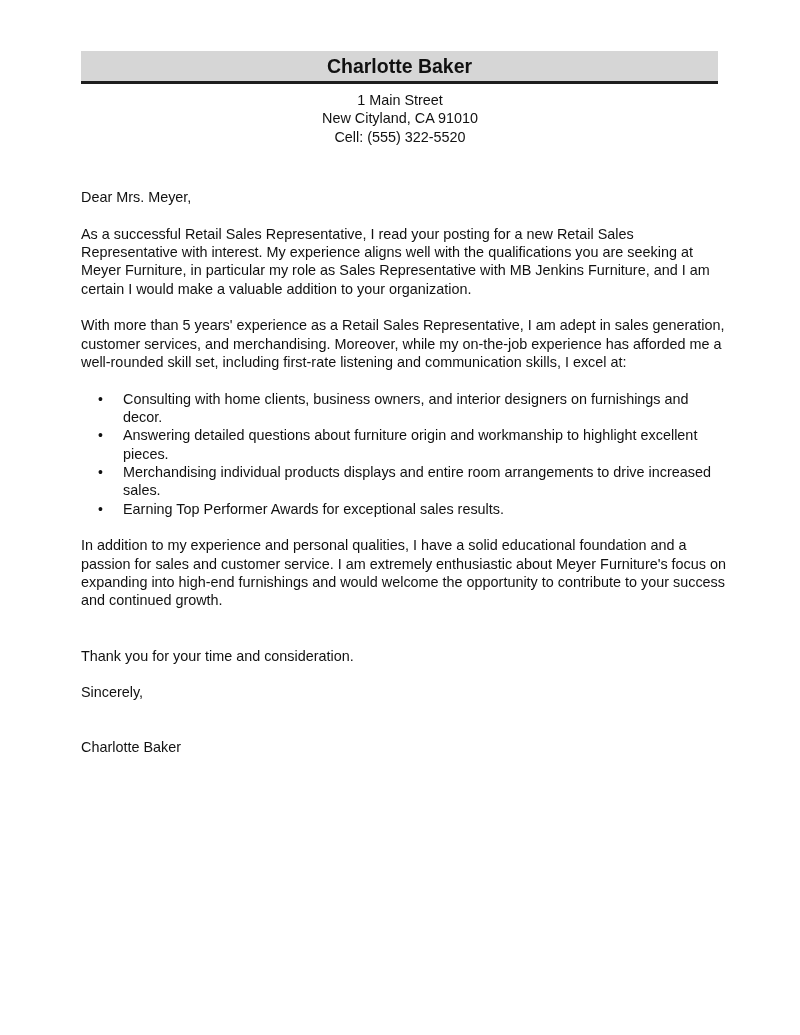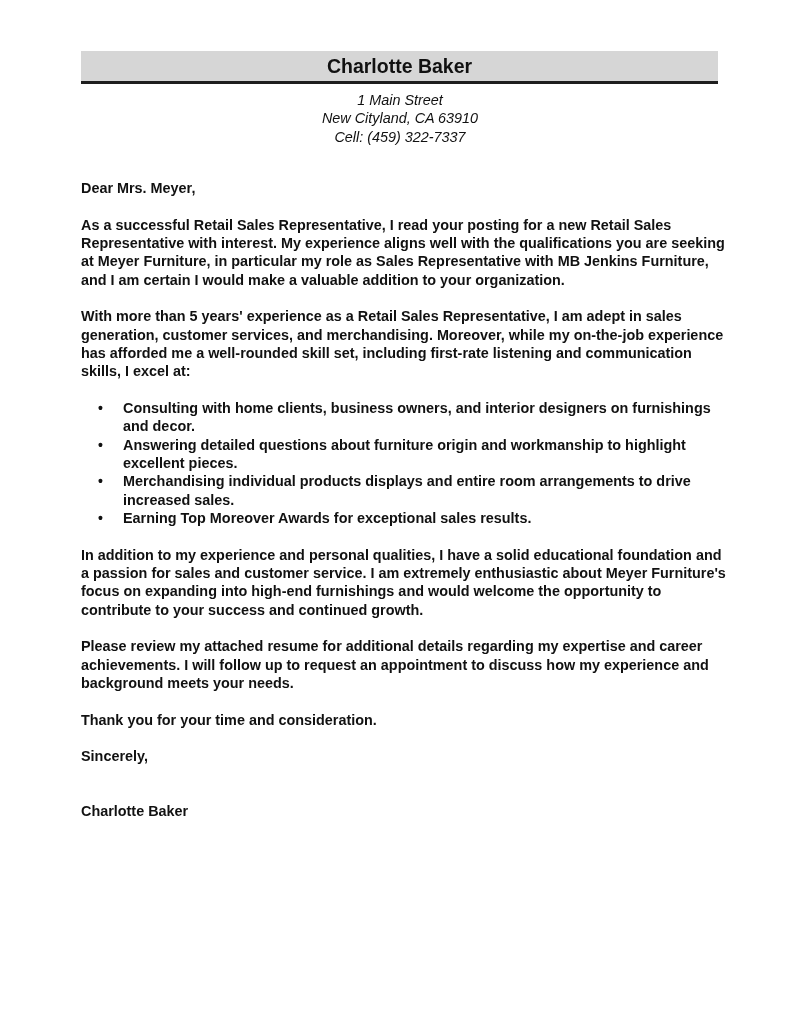--- a/index.html
+++ b/index.html
@@ -4,43 +4,43 @@
 <style>
   html, body { margin: 0; padding: 0; background: #ffffff; }
   body { width: 800px; height: 1035px; position: relative; overflow: hidden;
          font-family: "Liberation Sans", sans-serif; color: #111111; }
   .page { position: absolute; left: 0; top: 0; width: 800px; height: 1035px; background: #ffffff; }
   .header-band { position: absolute; left: 81px; top: 51px; width: 637px; height: 30px;
                  background: #d6d6d6; border-bottom: 3px solid #1e1e1e; text-align: center; }
   .header-name { font-size: 19.5px; font-weight: bold; line-height: 31px; color: #111; }
   .contact { position: absolute; left: 0; top: 91px; width: 800px; text-align: center;
              font-size: 14.4px; line-height: 18.3px; }
-  .contact div { margin: 0; font-style: italic; }
-  .body { position: absolute; left: 81px; top: 179px; width: 650px; font-size: 14.4px; line-height: 18.3px; font-weight: bold; }
+  .contact div { margin: 0; }
+  .body { position: absolute; left: 81px; top: 188px; width: 650px; font-size: 14.4px; line-height: 18.3px; }
   .para { margin: 0; }
   .gap { height: 18.5px; }
   ul.bullets { list-style: none; margin: 0; padding: 0; }
   ul.bullets li { position: relative; padding-left: 42px; margin: 0; }
   .bullet-dot { position: absolute; left: 17px; top: 0; font-size: 14px; }
   .salutation-gap { height: 18px; }
   .sig-gap { height: 37px; }
 </style>
 </head>
 <body>
 
 <div class="page">
 
   <div class="header-band">
     <div class="header-name">Charlotte Baker</div>
   </div>
 
   <div class="contact">
     <div>1 Main Street</div>
-    <div>New Cityland, CA 63910</div>
-    <div>Cell: (459) 322-7337</div>
+    <div>New Cityland, CA 91010</div>
+    <div>Cell: (555) 322-5520</div>
   </div>
 
   <div class="body">
     <p class="para">Dear Mrs. Meyer,</p>
     <div class="gap"></div>
     <p class="para">As a successful Retail Sales Representative, I read your posting for a new Retail Sales Representative with interest. My experience aligns well with the qualifications you are seeking at Meyer Furniture, in particular my role as Sales Representative with MB Jenkins Furniture, and I am certain I would make a valuable addition to your organization.</p>
     <div class="gap"></div>
     <p class="para">With more than 5 years' experience as a Retail Sales Representative, I am adept in sales generation, customer services, and merchandising. Moreover, while my on-the-job experience has afforded me a well-rounded skill set, including first-rate listening and communication skills, I excel at:</p>
     <div class="gap"></div>
     <ul class="bullets">
@@ -51,27 +51,26 @@
       <li>
         <span class="bullet-dot">•</span>
         <span>Answering detailed questions about furniture origin and workmanship to highlight excellent pieces.</span>
       </li>
       <li>
         <span class="bullet-dot">•</span>
         <span>Merchandising individual products displays and entire room arrangements to drive increased sales.</span>
       </li>
       <li>
         <span class="bullet-dot">•</span>
-        <span>Earning Top Moreover Awards for exceptional sales results.</span>
+        <span>Earning Top Performer Awards for exceptional sales results.</span>
       </li>
     </ul>
     <div class="gap"></div>
     <p class="para">In addition to my experience and personal qualities, I have a solid educational foundation and a passion for sales and customer service. I am extremely enthusiastic about Meyer Furniture's focus on expanding into high-end furnishings and would welcome the opportunity to contribute to your success and continued growth.</p>
     <div class="gap"></div>
-    <p class="para">Please review my attached resume for additional details regarding my expertise and career achievements. I will follow up to request an appointment to discuss how my experience and background meets your needs.</p>
     <div class="gap"></div>
     <p class="para">Thank you for your time and consideration.</p>
     <div class="salutation-gap"></div>
     <p class="para">Sincerely,</p>
     <div class="sig-gap"></div>
     <p class="para">Charlotte Baker</p>
   </div>
 
 </div>
 

